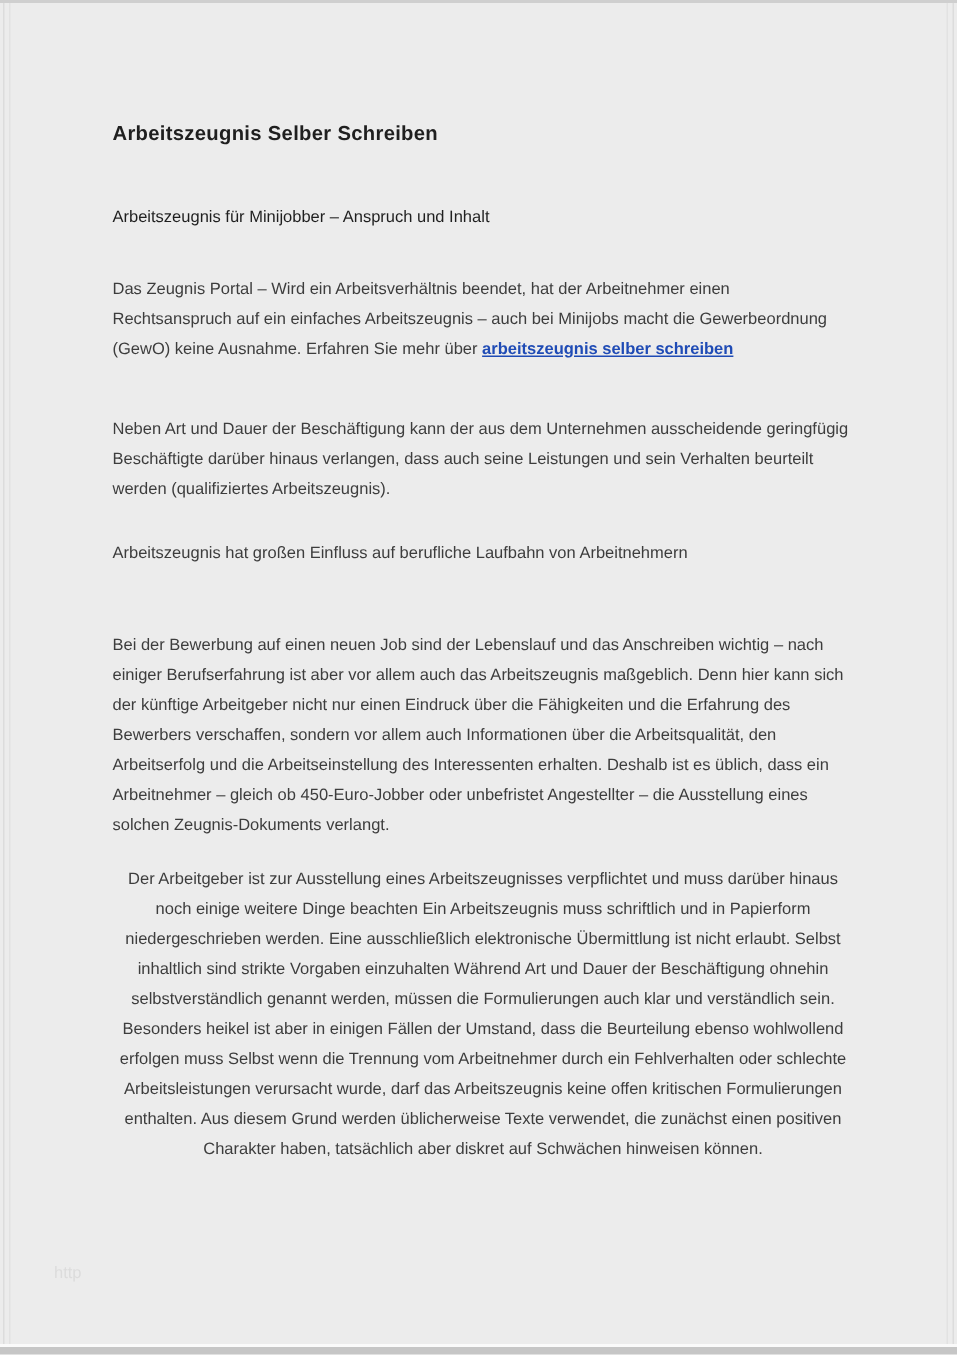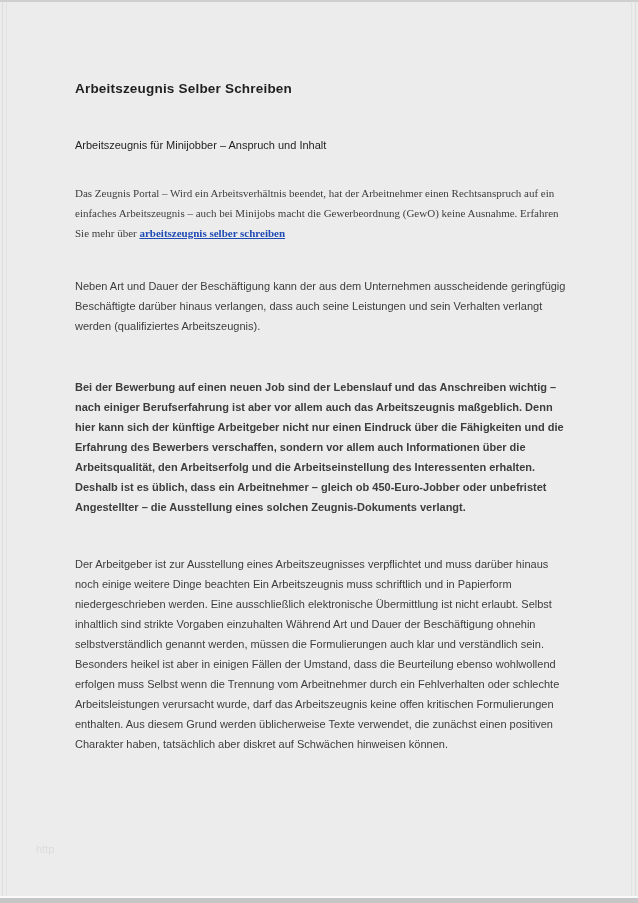--- a/index.html
+++ b/index.html
@@ -44,26 +44,26 @@
     margin: 41px 0 0 0;
     font-size: 11px; line-height: 14px;
     font-weight: normal;
     color: #1f1f1f;
   }
   .para {
     margin: 0;
     font-size: 11px; line-height: 20px;
     color: #3d3d3d;
   }
-  .p-intro       { margin-top: 31px; font-family: Liberation Serif, serif; }
+  .p-intro       { margin-top: 31px; }
   .p-qualified   { margin-top: 33px; }
   .h-influence   { margin-top: 23px; }
-  .p-application { margin-top: 41px; font-weight: bold; }
+  .p-application { margin-top: 41px; }
   .h-claim       { margin-top: 20px; }
-  .p-duties      { margin-top: 37px; }
+  .p-duties      { margin-top: 16px; text-align: center; }
   .doclink {
     color: #1f4bb5;
     font-weight: bold;
     text-decoration: underline;
     cursor: pointer;
   }
   .watermark {
     position: absolute;
     left: 36px; top: 843px;
     font-size: 11px;
@@ -83,22 +83,23 @@
   <div class="edge-bottom"></div>
 
   <div class="content">
 
     <h1 class="doc-title">Arbeitszeugnis Selber Schreiben</h1>
 
     <h2 class="doc-subtitle">Arbeitszeugnis für Minijobber – Anspruch und Inhalt</h2>
 
     <p class="para p-intro"><span>Das Zeugnis Portal – Wird ein Arbeitsverhältnis beendet, hat der Arbeitnehmer einen Rechtsanspruch auf ein einfaches Arbeitszeugnis – auch bei Minijobs macht die Gewerbeordnung (GewO) keine Ausnahme. Erfahren Sie mehr über </span><a class="doclink" href="#">arbeitszeugnis selber schreiben</a></p>
 
-    <p class="para p-qualified">Neben Art und Dauer der Beschäftigung kann der aus dem Unternehmen ausscheidende geringfügig Beschäftigte darüber hinaus verlangen, dass auch seine Leistungen und sein Verhalten verlangt werden (qualifiziertes Arbeitszeugnis).</p>
+    <p class="para p-qualified">Neben Art und Dauer der Beschäftigung kann der aus dem Unternehmen ausscheidende geringfügig Beschäftigte darüber hinaus verlangen, dass auch seine Leistungen und sein Verhalten beurteilt werden (qualifiziertes Arbeitszeugnis).</p>
 
+    <p class="para h-influence">Arbeitszeugnis hat großen Einfluss auf berufliche Laufbahn von Arbeitnehmern</p>
 
     <p class="para p-application">Bei der Bewerbung auf einen neuen Job sind der Lebenslauf und das Anschreiben wichtig – nach einiger Berufserfahrung ist aber vor allem auch das Arbeitszeugnis maßgeblich. Denn hier kann sich der künftige Arbeitgeber nicht nur einen Eindruck über die Fähigkeiten und die Erfahrung des Bewerbers verschaffen, sondern vor allem auch Informationen über die Arbeitsqualität, den Arbeitserfolg und die Arbeitseinstellung des Interessenten erhalten. Deshalb ist es üblich, dass ein Arbeitnehmer – gleich ob 450-Euro-Jobber oder unbefristet Angestellter – die Ausstellung eines solchen Zeugnis-Dokuments verlangt.</p>
 
 
     <p class="para p-duties">Der Arbeitgeber ist zur Ausstellung eines Arbeitszeugnisses verpflichtet und muss darüber hinaus noch einige weitere Dinge beachten Ein Arbeitszeugnis muss schriftlich und in Papierform niedergeschrieben werden. Eine ausschließlich elektronische Übermittlung ist nicht erlaubt. Selbst inhaltlich sind strikte Vorgaben einzuhalten Während Art und Dauer der Beschäftigung ohnehin selbstverständlich genannt werden, müssen die Formulierungen auch klar und verständlich sein. Besonders heikel ist aber in einigen Fällen der Umstand, dass die Beurteilung ebenso wohlwollend erfolgen muss Selbst wenn die Trennung vom Arbeitnehmer durch ein Fehlverhalten oder schlechte Arbeitsleistungen verursacht wurde, darf das Arbeitszeugnis keine offen kritischen Formulierungen enthalten. Aus diesem Grund werden üblicherweise Texte verwendet, die zunächst einen positiven Charakter haben, tatsächlich aber diskret auf Schwächen hinweisen können.</p>
 
   </div>
 
   <div class="watermark">http</div>
 

